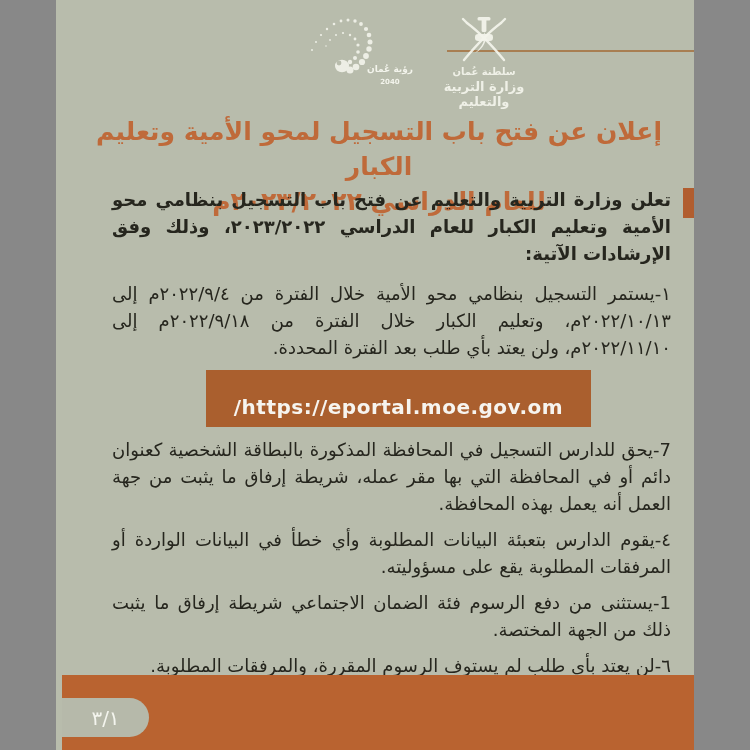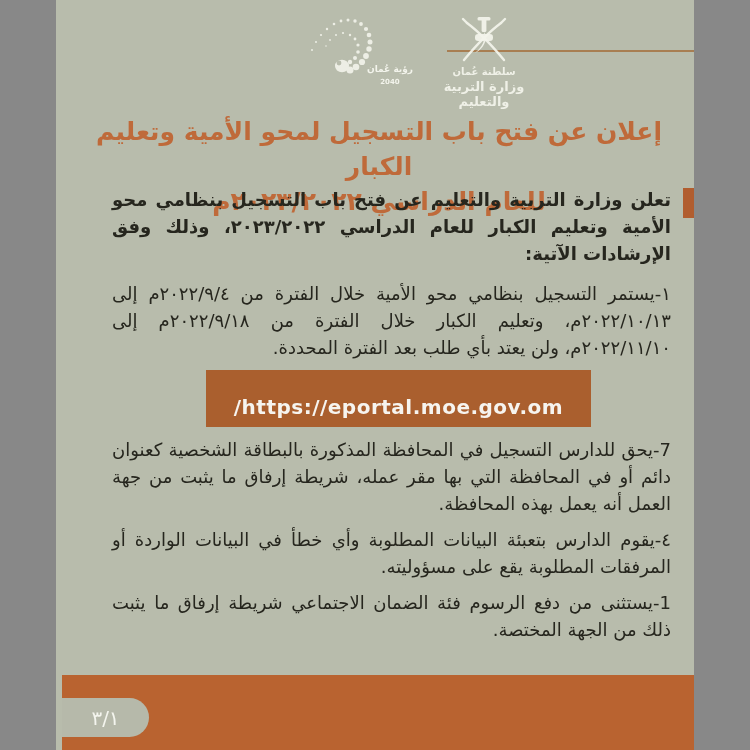--- a/index.html
+++ b/index.html
@@ -162,20 +162,21 @@
 
   <div class="intro-marker"></div>
 
   <div class="content">
     <p class="intro">تعلن وزارة التربية والتعليم عن فتح باب التسجيل بنظامي محو الأمية وتعليم الكبار للعام الدراسي ٢٠٢٣/٢٠٢٢، وذلك وفق الإرشادات الآتية:</p>
     <p class="item first">١-يستمر التسجيل بنظامي محو الأمية خلال الفترة من ٢٠٢٢/٩/٤م إلى ٢٠٢٢/١٠/١٣م، وتعليم الكبار خلال الفترة من ٢٠٢٢/٩/١٨م إلى ٢٠٢٢/١١/١٠م، ولن يعتد بأي طلب بعد الفترة المحددة.</p>
     <div class="linkbtn">/https://eportal.moe.gov.om</div>
     <p class="item">7-يحق للدارس التسجيل في المحافظة المذكورة بالبطاقة الشخصية كعنوان دائم أو في المحافظة التي بها مقر عمله، شريطة إرفاق ما يثبت من جهة العمل أنه يعمل بهذه المحافظة.</p>
     <p class="item">٤-يقوم الدارس بتعبئة البيانات المطلوبة وأي خطأ في البيانات الواردة أو المرفقات المطلوبة يقع على مسؤوليته.</p>
     <p class="item">1-يستثنى من دفع الرسوم فئة الضمان الاجتماعي شريطة إرفاق ما يثبت ذلك من الجهة المختصة.</p>
+    <p class="item">٦-لن يعتد بأي طلب لم يستوف الرسوم المقررة، والمرفقات المطلوبة.</p>
   </div>
 
   <div class="band">
     <div class="pill">
       <span>٣/١</span>
     </div>
   </div>
 
 </div>
 

